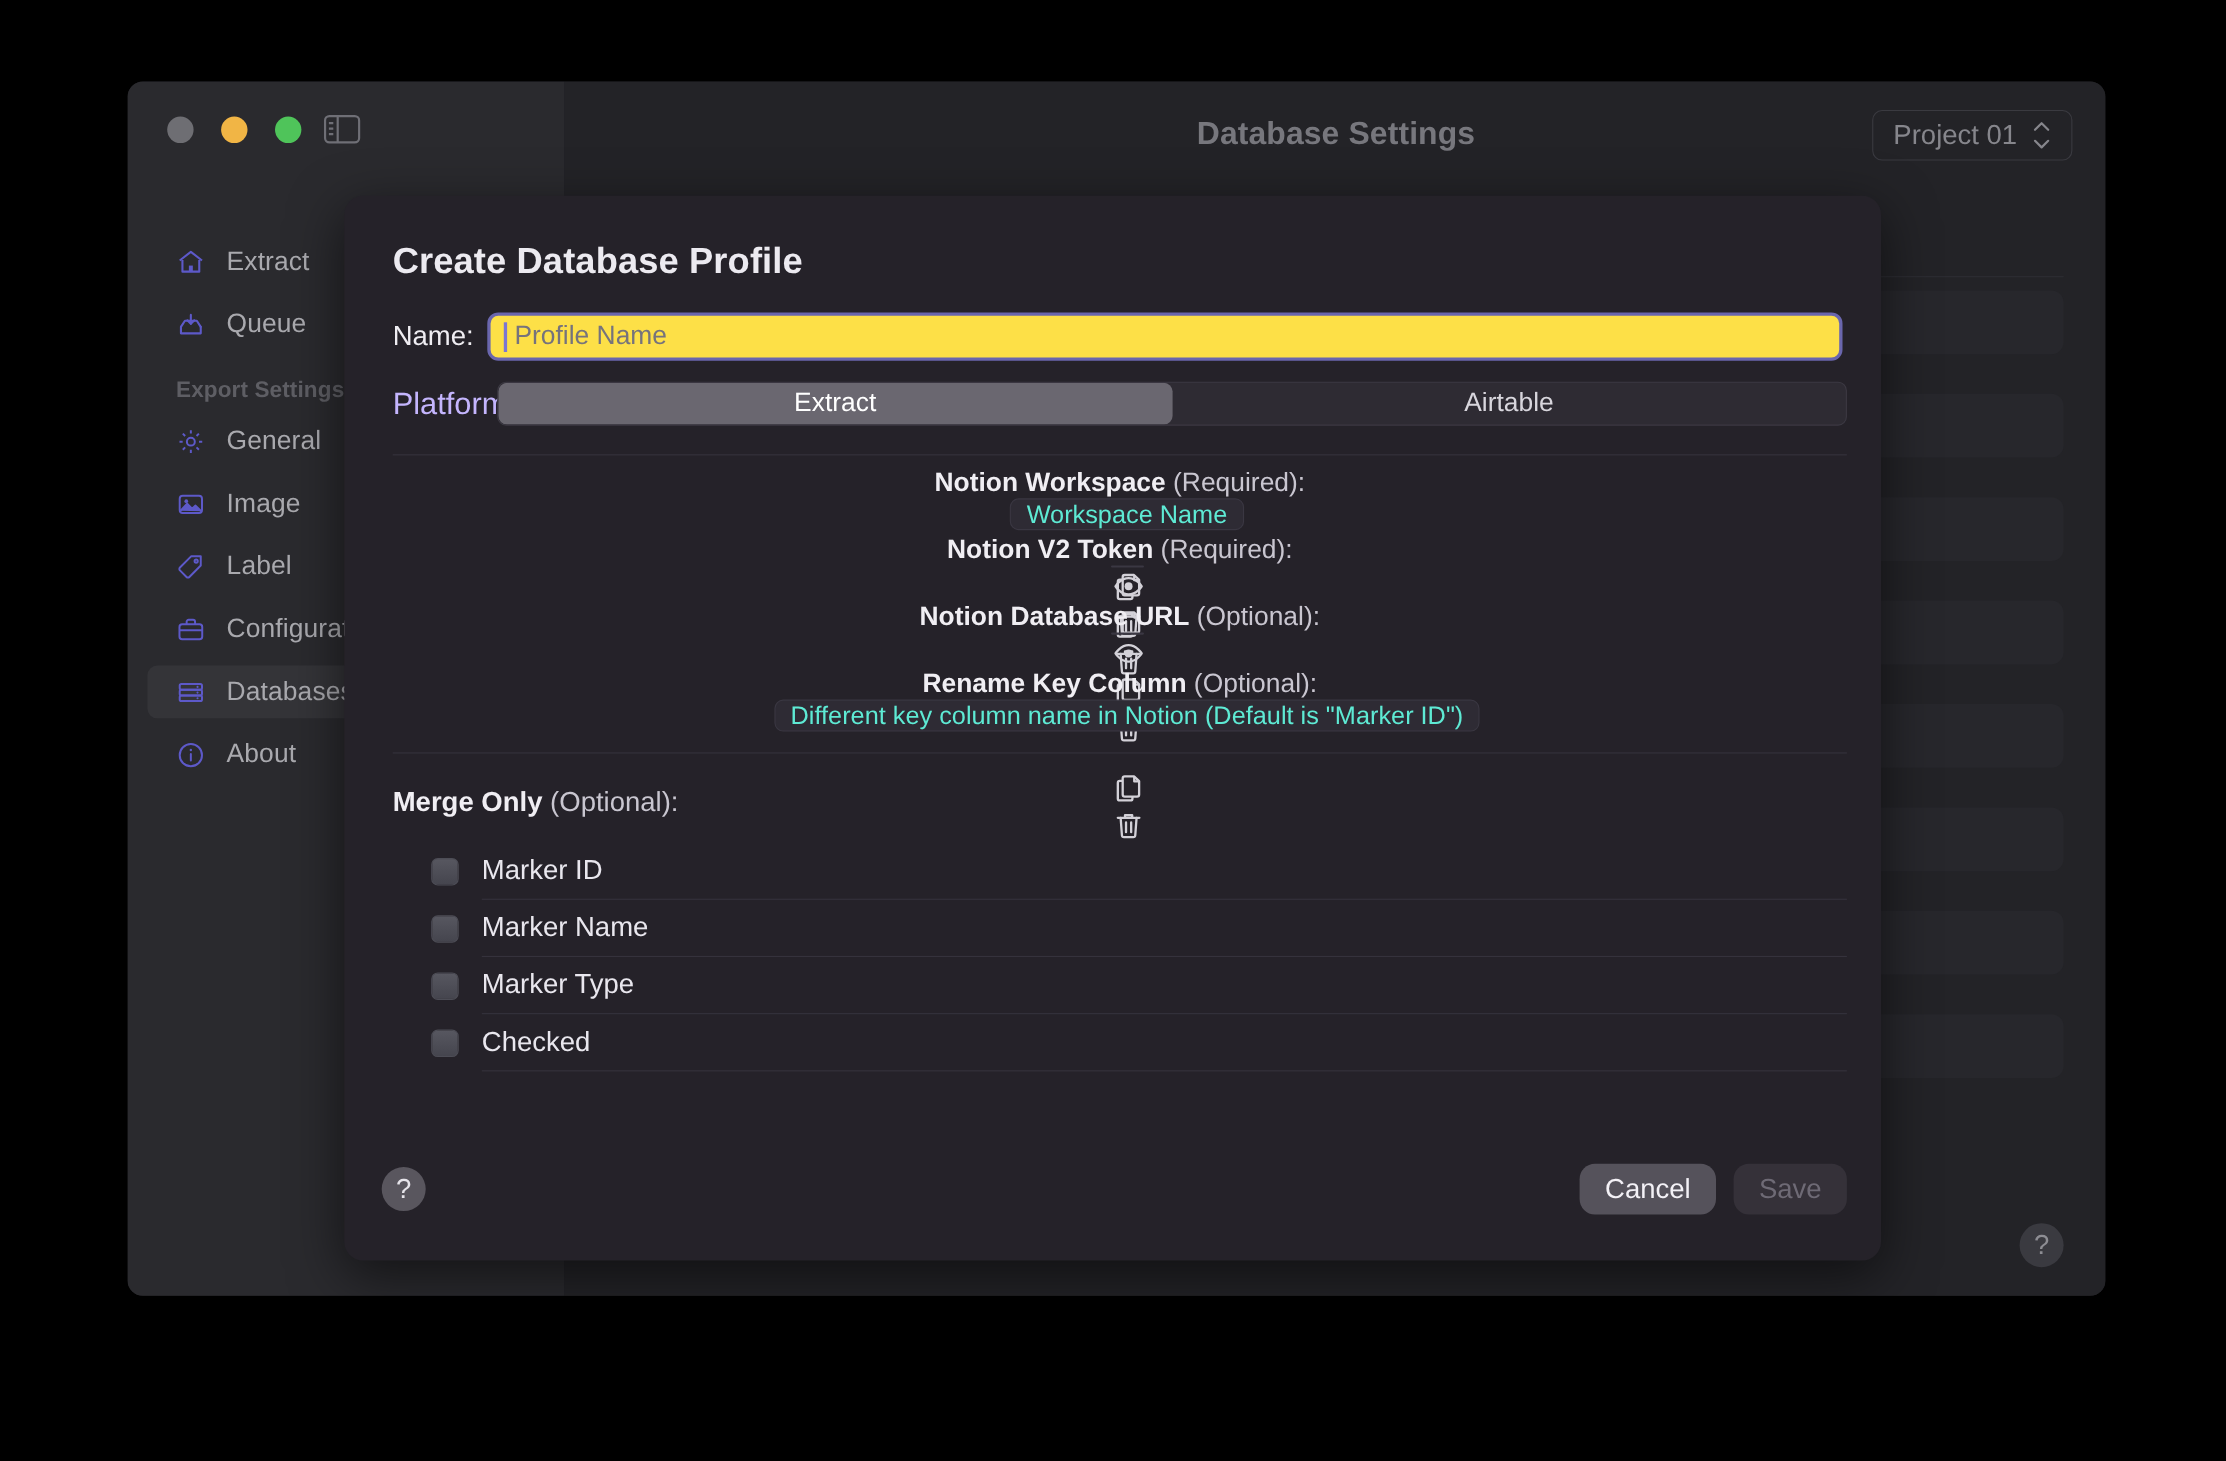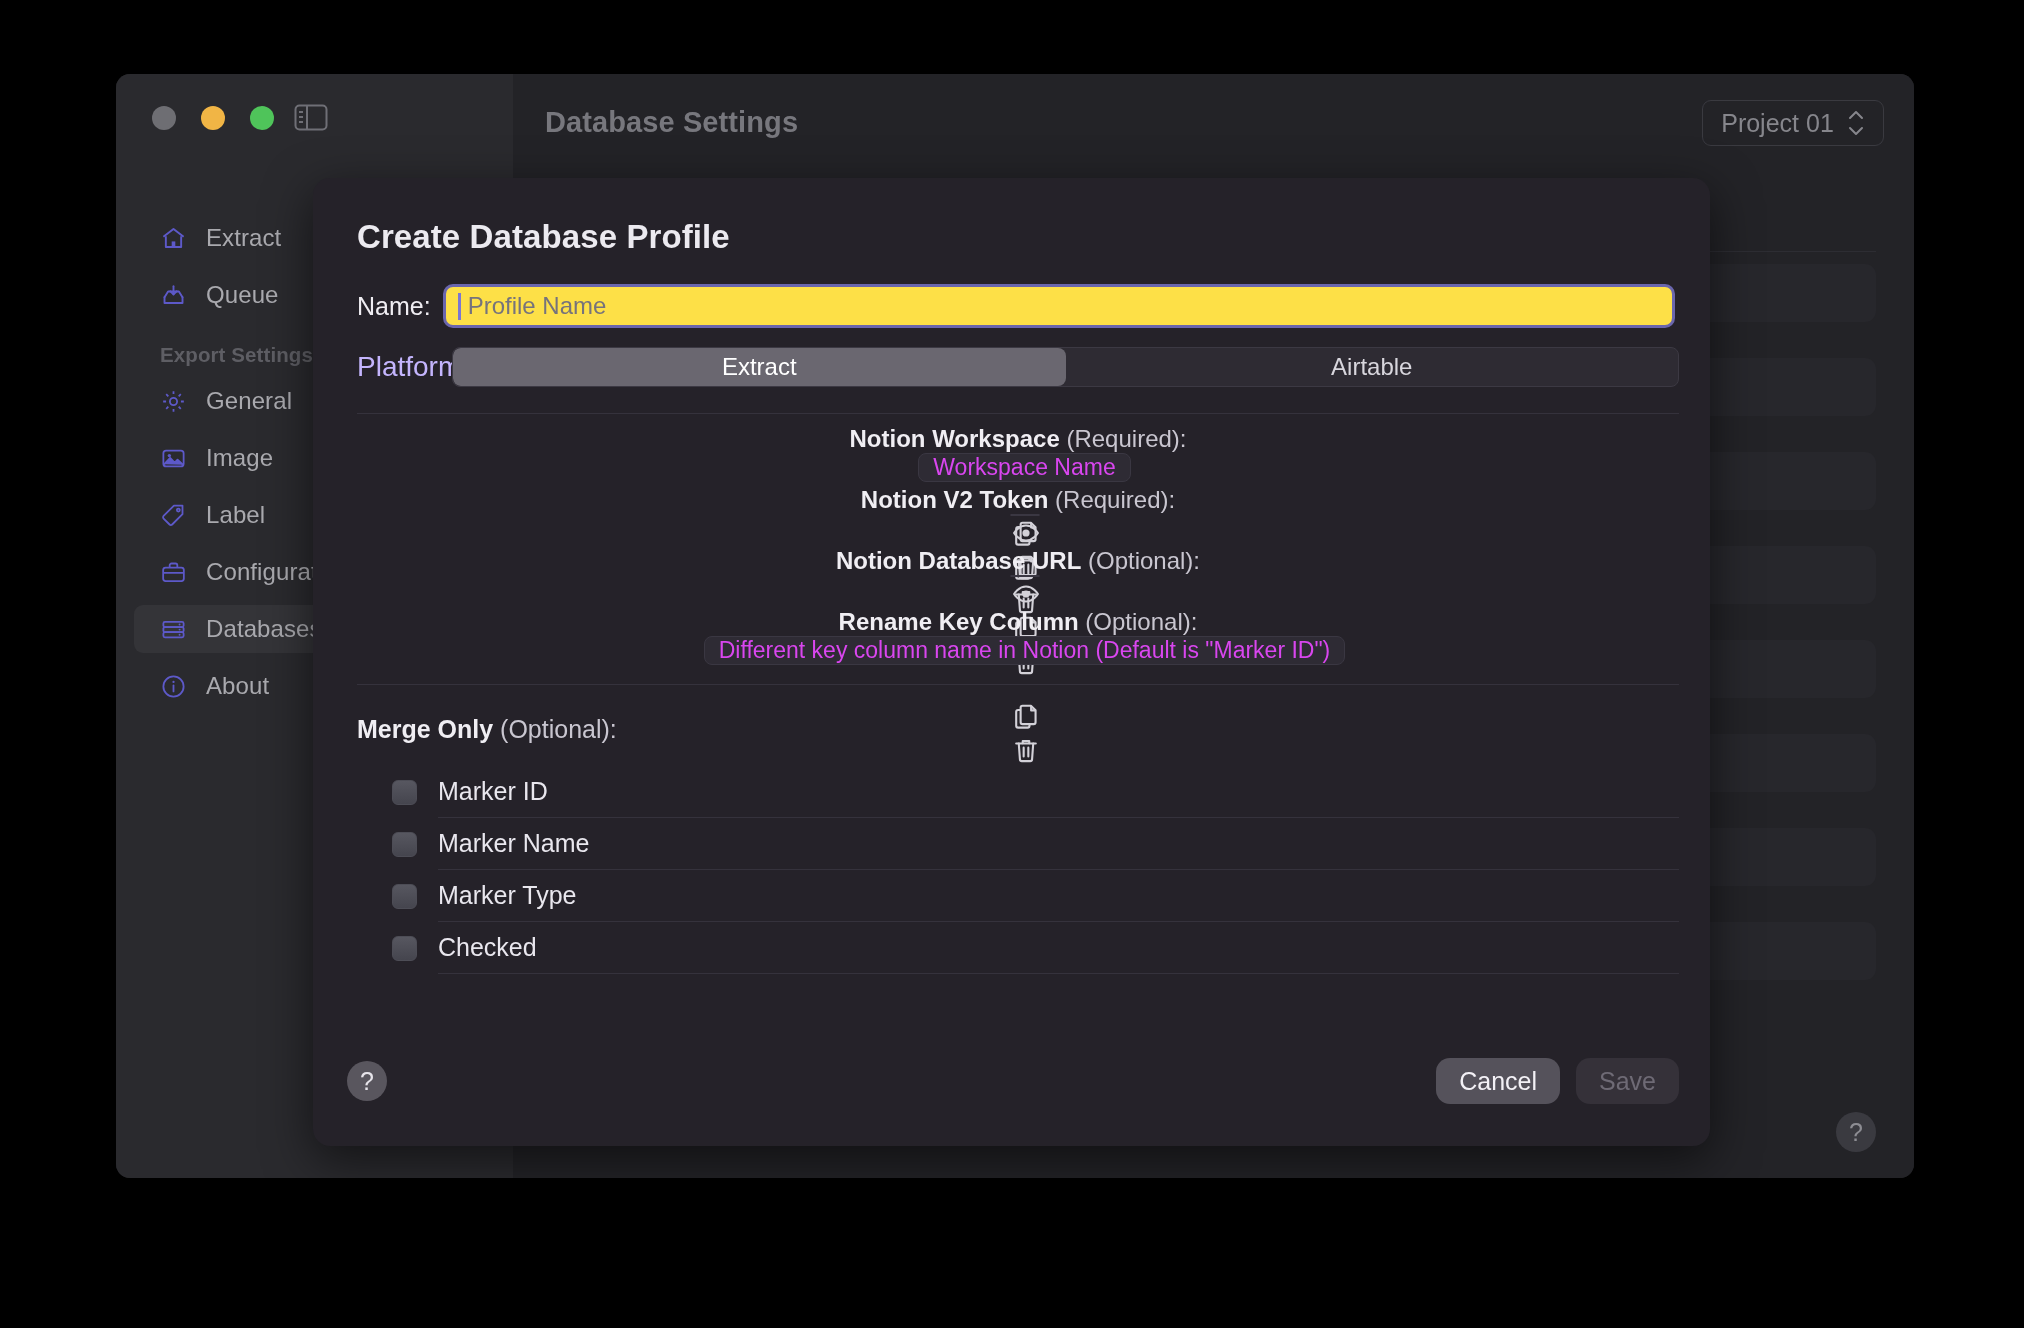--- a/index.html
+++ b/index.html
@@ -66,20 +66,21 @@
   #main {
     flex: 1 1 auto; height: 100%;
     background: #232327;
     position: relative;
   }
   #titlebar {
     height: 96px; width: 100%;
     display: flex; align-items: center;
     padding: 0 30px 0 32px;
     position: relative;
+    justify-content: center;
   }
   #page-title {
     font-size: 29px; font-weight: 700; color: #77777d;
     letter-spacing: .1px;
   }
   #project-stepper {
     position: absolute; right: 30px; top: 26px;
     height: 46px; min-width: 182px;
     border: 1px solid #3a3a40; border-radius: 9px;
     display: flex; align-items: center; justify-content: center;
@@ -163,21 +164,21 @@
   #fields { margin-left: 13px; }
   .field-row { display: flex; align-items: center; height: 50px; margin-top: 11px; flex-direction: column; }
   .field-label { font-size: 24px; color: #f0eef3; white-space: nowrap; }
   .field-label b { font-weight: 700; }
   .field-label .opt { font-weight: 400; color: #c9c6d0; }
   .field-input {
     height: 40px; background: #2e2b34; border: 1px solid #3a3742;
     border-radius: 8px; display: flex; align-items: center;
     padding: 0 14px; margin-left: 13px;
   }
-  .field-input .ph { font-size: 23px; color: #d946ef; }
+  .field-input .ph { font-size: 23px; color: #5eead4; }
   .icon-btn {
     width: 34px; height: 34px; margin-left: 16px;
     display: flex; align-items: center; justify-content: center;
     color: #d3d1d8; flex: 0 0 34px;
   }
   .icon-btn svg { width: 28px; height: 28px; display: block; }
   .icon-spacer { width: 34px; margin-left: 16px; flex: 0 0 34px; }
 
   
   #merge-title {

